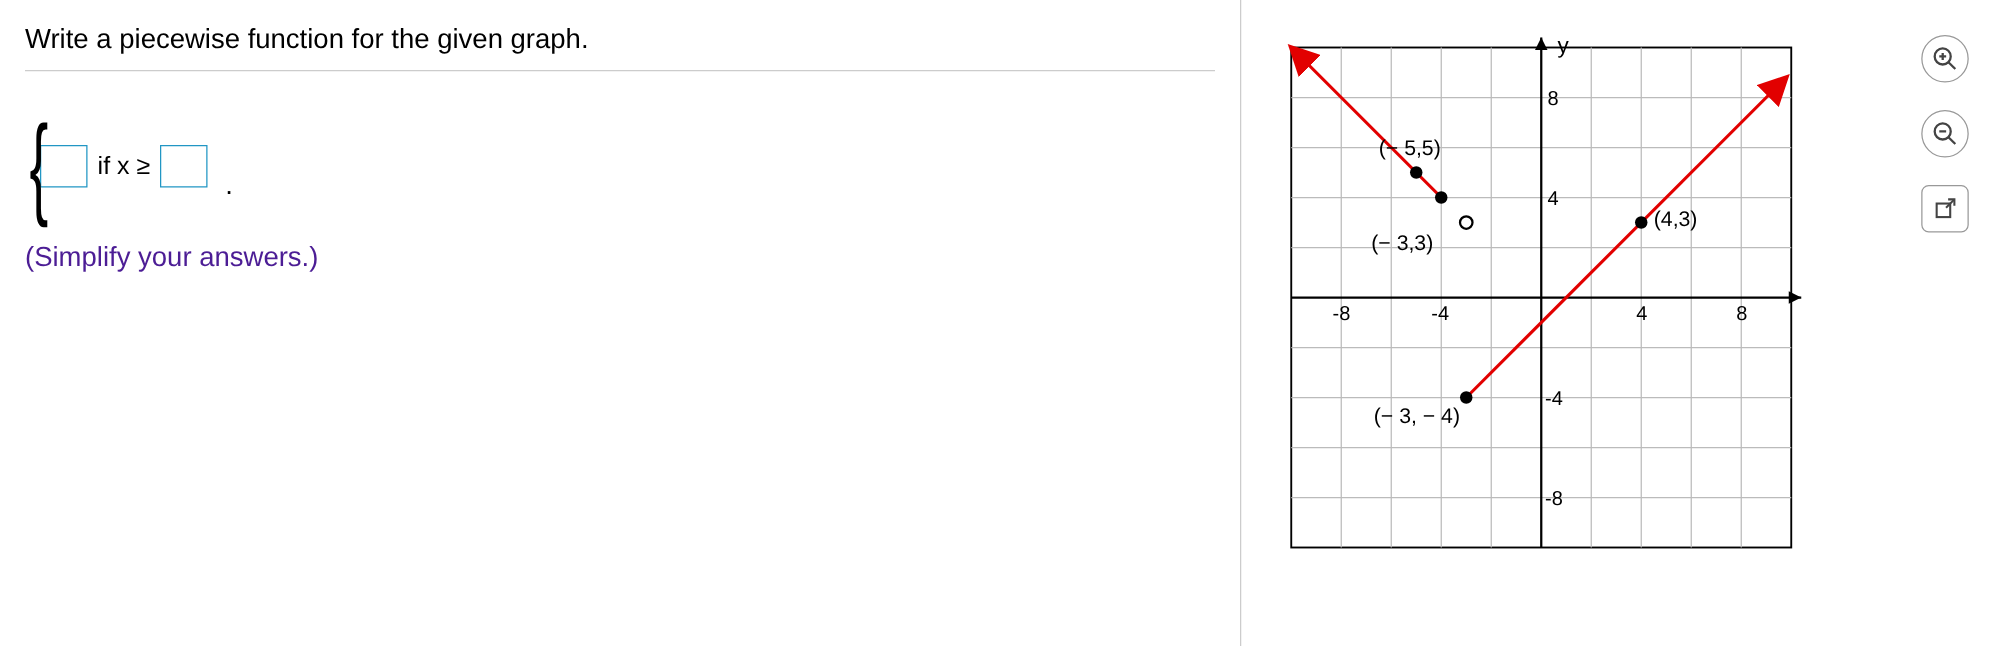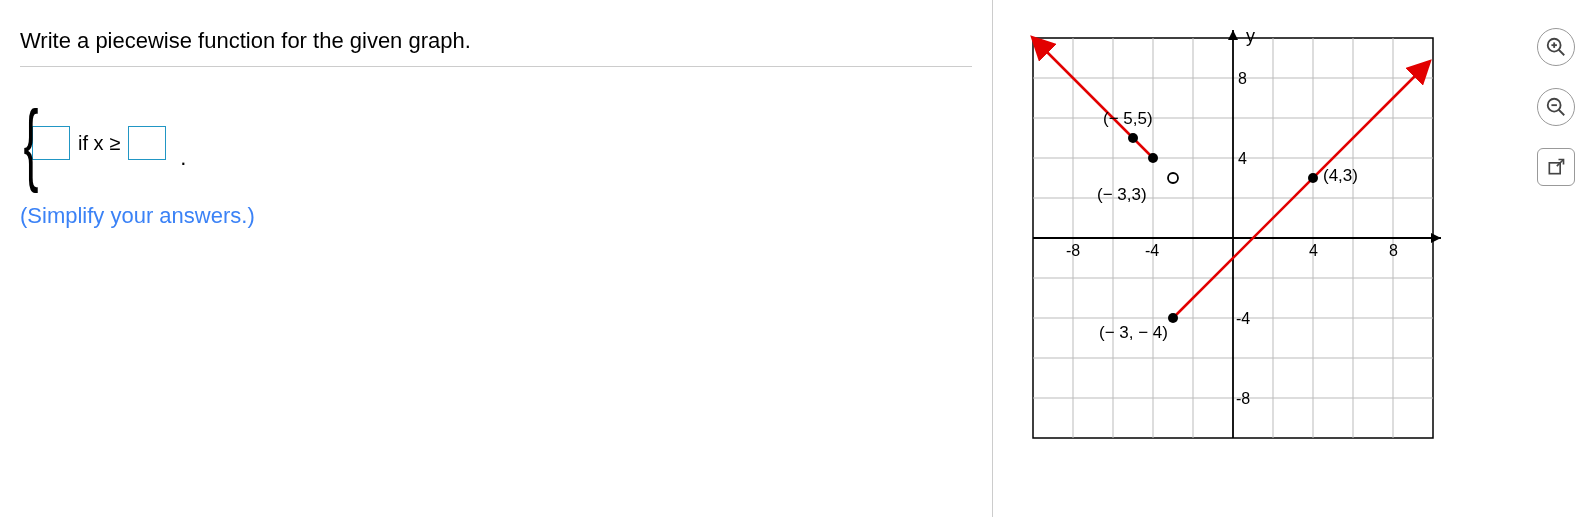--- a/index.html
+++ b/index.html
@@ -11,21 +11,21 @@
       width: 1593px;
       height: 517px;
       position: relative;
     }
     .container {
       display: flex;
       height: 100%;
     }
     .left-panel {
       flex: 1;
-      padding: 28px 20px;
+      padding: 18px 20px;
       position: relative;
     }
     .question-title {
       font-size: 22px;
       margin-bottom: 12px;
     }
     .divider {
       border-top: 1px solid #ccc;
       margin-bottom: 40px;
     }
@@ -66,21 +66,21 @@
     }
     .cond-text {
       font-size: 20px;
     }
     .period {
       margin-left: 6px;
       align-self: flex-end;
       padding-bottom: 8px;
     }
     .instruction {
-      color: #3b82f6;
+      color: #4c1d95;
       font-size: 22px;
       margin-top: 24px;
     }
     .vert-divider {
       width: 1px;
       background: #ccc;
       height: 100%;
     }
     .right-panel {
       width: 600px;

